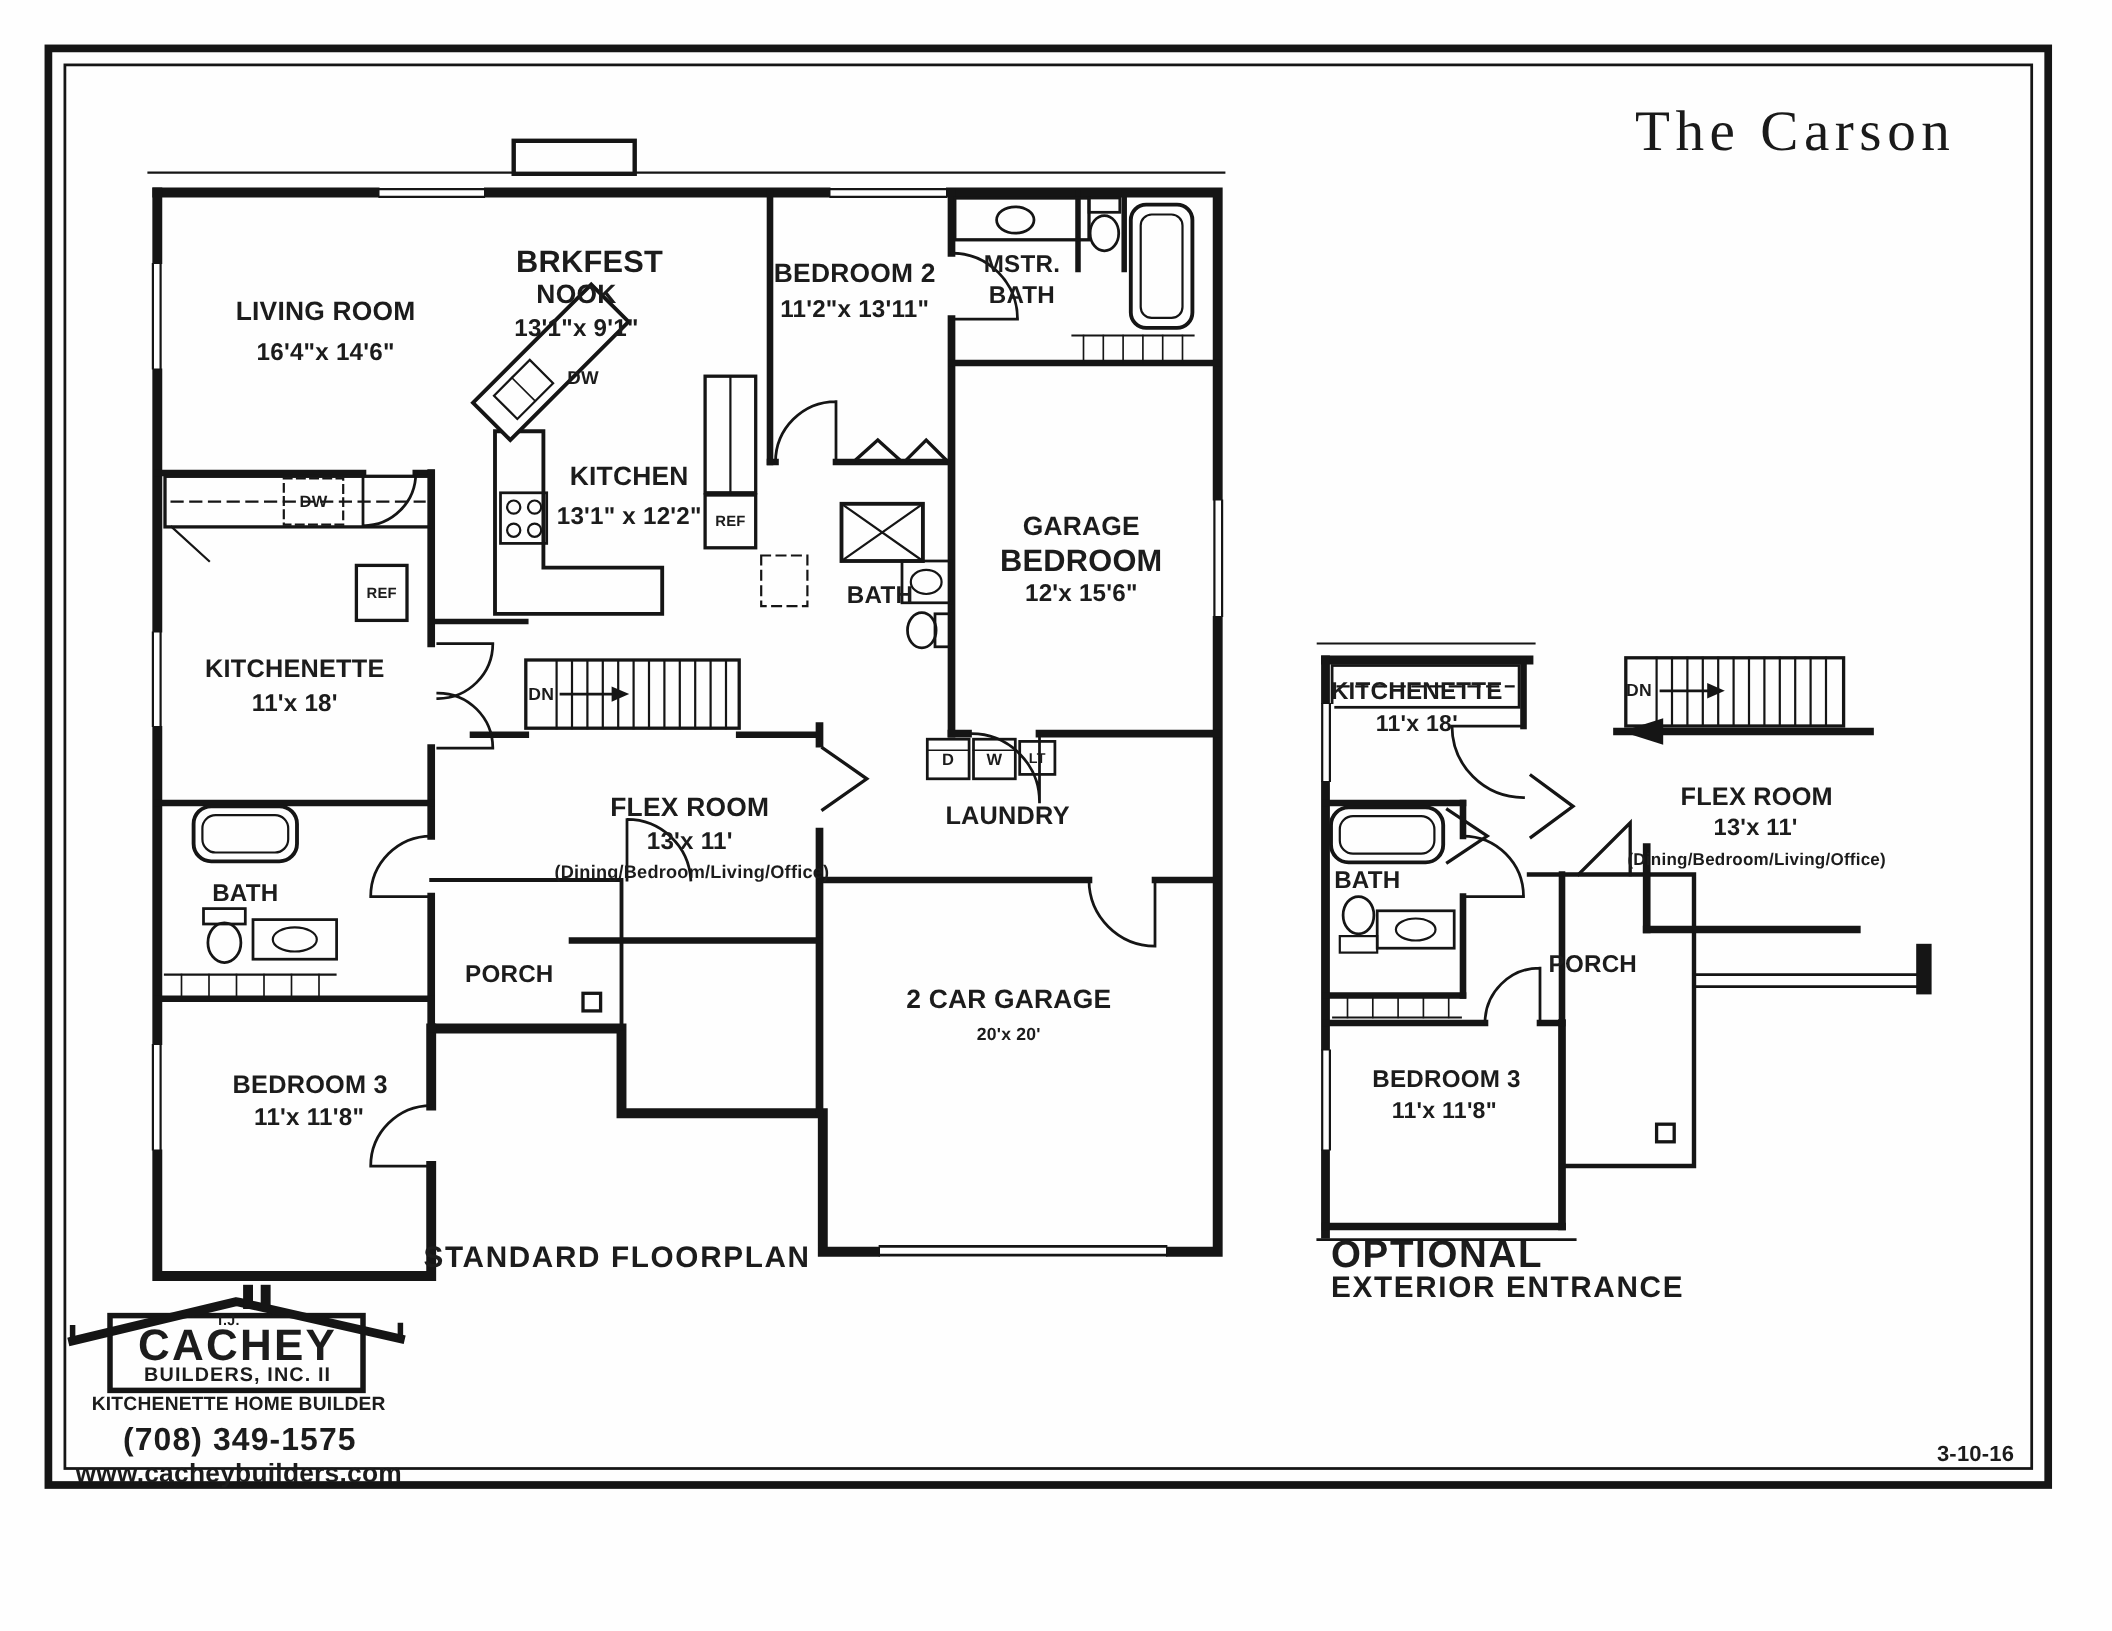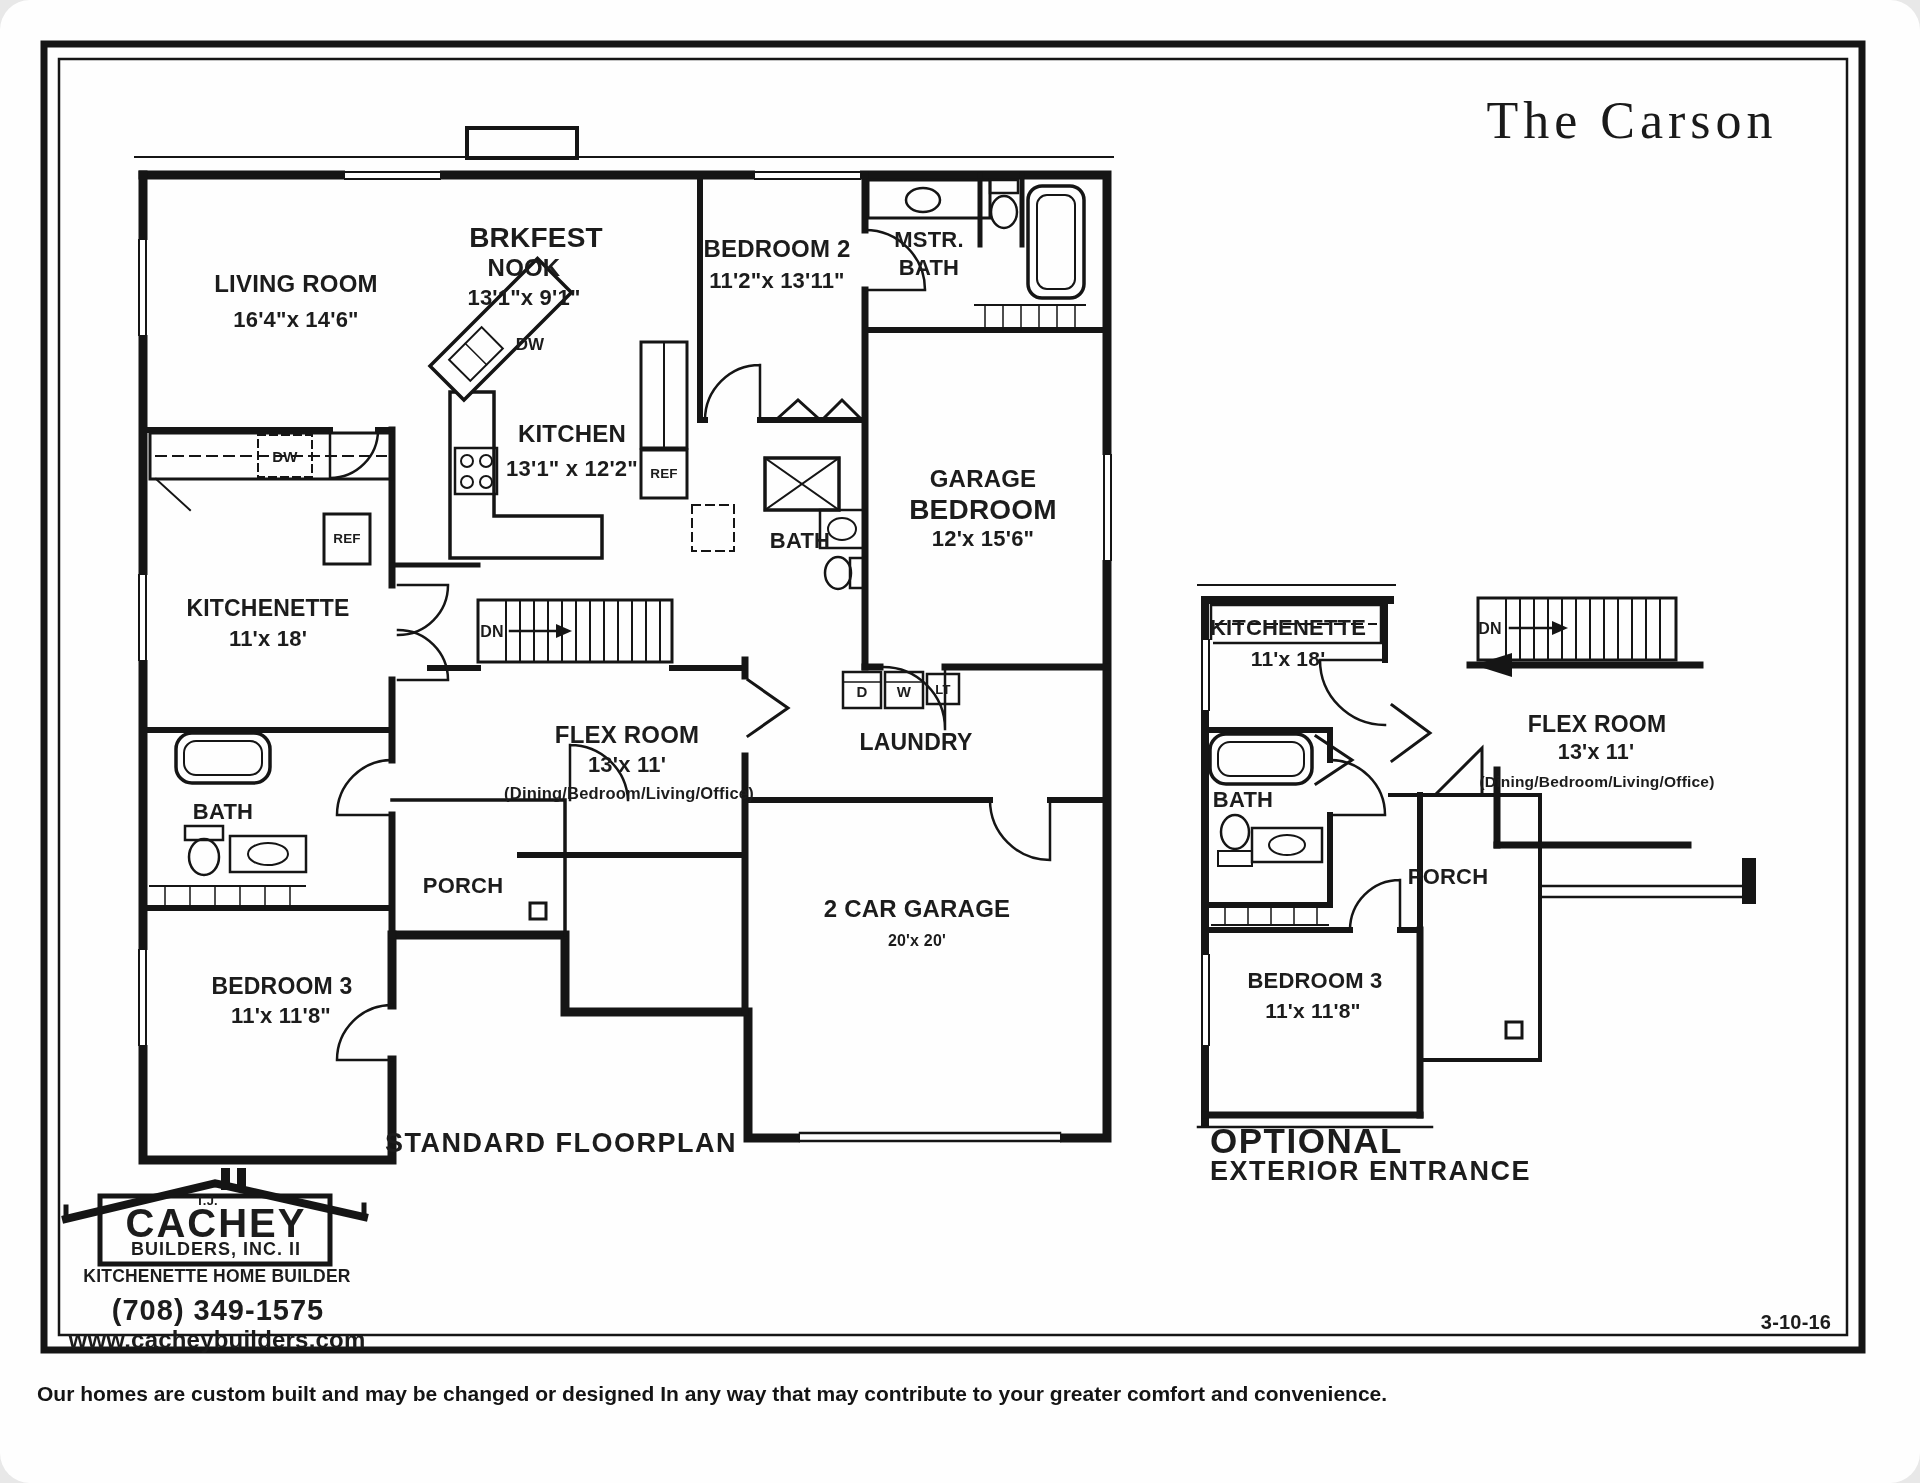--- a/index.html
+++ b/index.html
@@ -2,21 +2,20 @@
 <html><head>
 <meta charset="utf-8">
 <style>
   html,body{margin:0;padding:0;background:#e8e8e8;}
   .page{
     position:relative;
     width:1920px;height:1483px;
     background:#fefefe;
     overflow:hidden;
     font-family:"Liberation Sans",sans-serif;
-    border-radius:30px;
   }
   svg.plan{position:absolute;left:0;top:0;}
   .lbl{
     position:absolute;
     transform:translate(-50%,-50%);
     font-weight:700;
     color:#1c1c1c;
     white-space:nowrap;
     line-height:1;
     letter-spacing:0.2px;
@@ -228,21 +227,20 @@
       <path d="M66,1219 L212,1184" stroke-width="8"></path>
       <path d="M218,1184 L364,1217" stroke-width="8"></path>
       <path d="M66,1219 V1207 M364,1217 V1205" stroke-width="5"></path>
       <rect x="221" y="1168" width="9" height="22" fill="#151515" stroke="none"></rect>
       <rect x="237" y="1168" width="9" height="22" fill="#151515" stroke="none"></rect>
     </g>
   </svg>
 
   <div class="title" style="left:1632px;top:120px;font-size:52px;">The Carson</div>
   <div class="lbl" style="left:1796px;top:1322px;font-size:20px;font-weight:600;">3-10-16</div>
-  <div class="disclaimer" style="left:37px;top:1382px;font-size:21px;">Our homes are custom built and may be changed or designed In any way that may contribute to your greater comfort and convenience.</div>
 
   <div class="lbl" style="left:296px;top:284px;font-size:24px;">LIVING ROOM</div>
   <div class="lbl" style="left:296px;top:320px;font-size:22px;">16'4"x 14'6"</div>
 
   <div class="lbl" style="left:536px;top:238px;font-size:28px;">BRKFEST</div>
   <div class="lbl" style="left:524px;top:268px;font-size:24px;">NOOK</div>
   <div class="lbl" style="left:524px;top:298px;font-size:22px;">13'1"x 9'1"</div>
 
   <div class="lbl" style="left:777px;top:249px;font-size:24px;">BEDROOM 2</div>
   <div class="lbl" style="left:777px;top:281px;font-size:22px;">11'2"x 13'11"</div>

